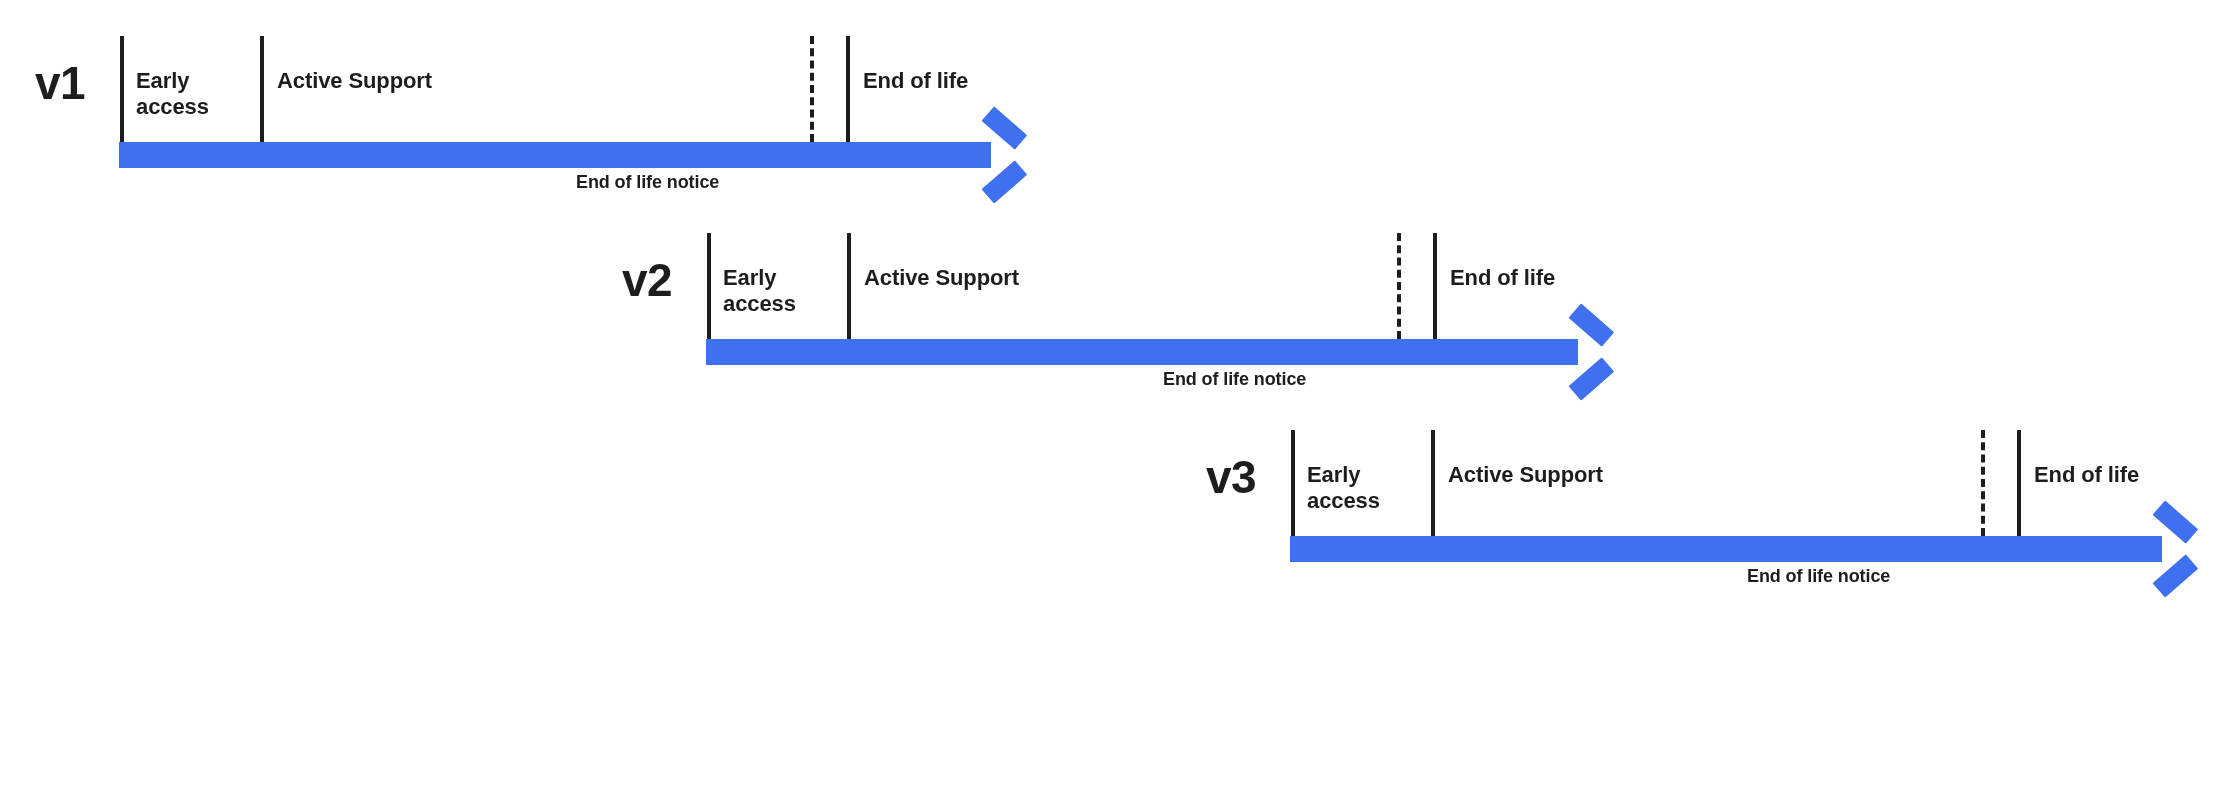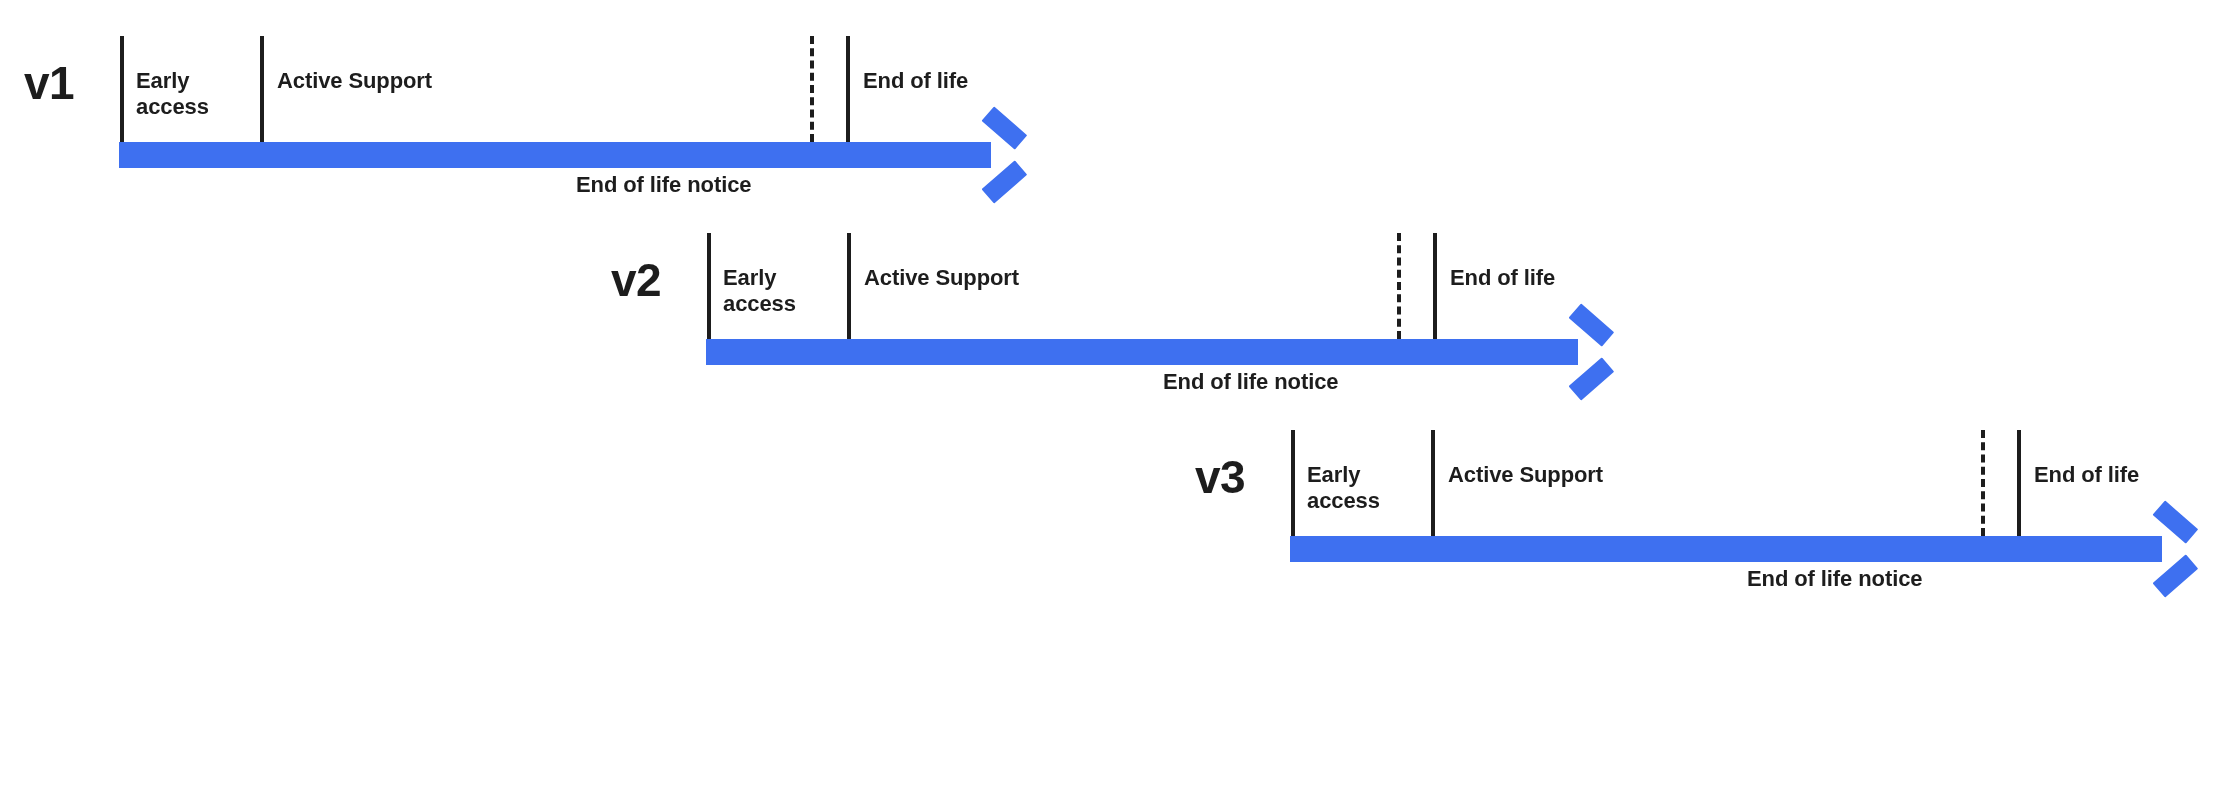--- a/index.html
+++ b/index.html
@@ -26,21 +26,21 @@
     position: absolute;
     height: 230px;
   }
 
   
   .version-label {
     position: absolute;
     left: 0;
     top: 36px;
     width: 72px;
-    text-align: left;
+    text-align: center;
     font-size: 46px;
     font-weight: 700;
     letter-spacing: -0.5px;
     color: #1d1d1d;
     line-height: 1;
     font-family: "Liberation Sans", sans-serif;
   }
 
   
   .track {
@@ -120,21 +120,21 @@
     left: -2px;
     bottom: 6px;
     transform: rotate(-41deg);
     transform-origin: right center;
   }
 
   
   .notice-label {
     position: absolute;
     top: 148px;
-    font-size: 22px;
+    font-size: 18px;
     font-weight: 700;
     color: #1d1d1d;
     letter-spacing: -0.1px;
     white-space: nowrap;
   }
 </style>
 </head>
 <body>
 
 <div class="diagram">

